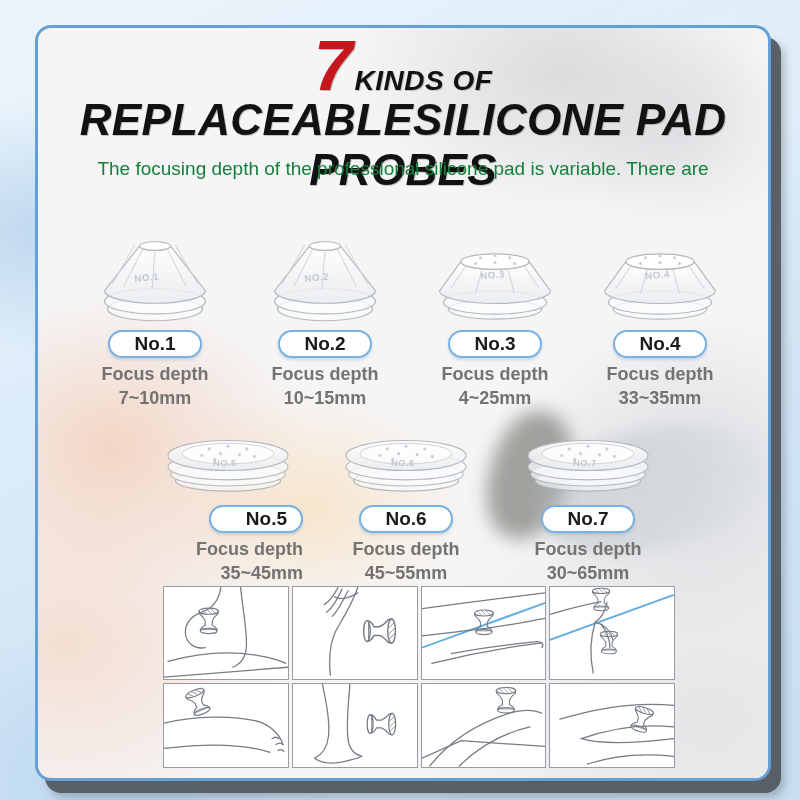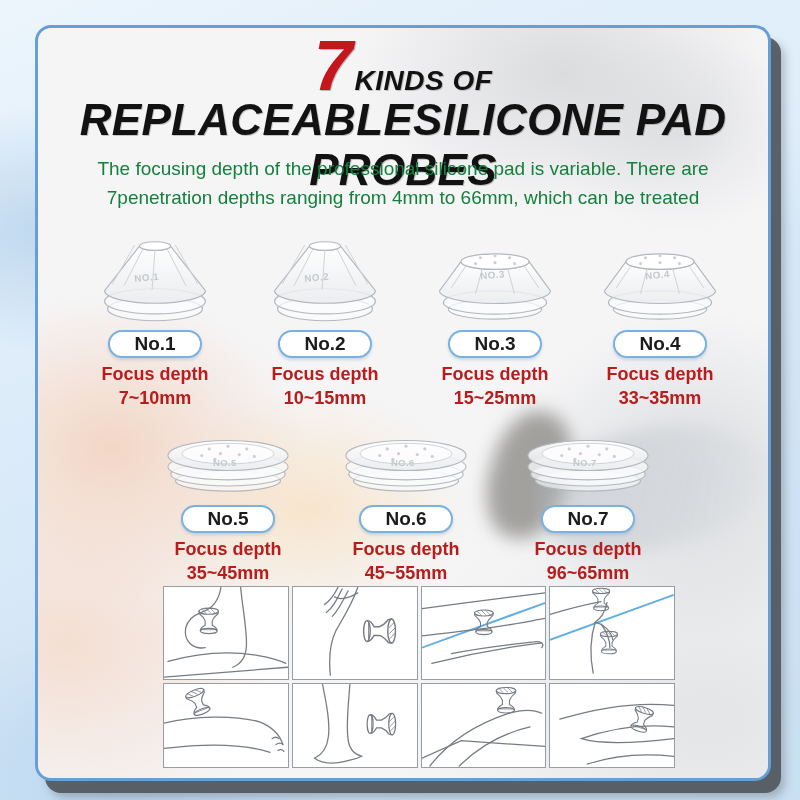--- a/index.html
+++ b/index.html
@@ -51,21 +51,21 @@
   .desc span{display:block;}
 
   .probe{position:absolute;width:150px;text-align:center;z-index:3;}
   .padbox{display:flex;align-items:flex-end;justify-content:center;}
   .row1 .padbox{height:92px;}
   .row2 .padbox{height:82px;}
   .pill{display:inline-block;min-width:62px;padding:1px 14px;margin-top:5px;
     border:2px solid #79b1e3;border-radius:999px;background:#fff;
     font-size:19px;font-weight:bold;color:#1b1b1b;
     box-shadow:0 2px 3px rgba(110,145,180,.3);}
-  .focus{margin-top:5px;font-size:18px;font-weight:bold;color:#b91c1c;line-height:1.32;}
+  .focus{margin-top:5px;font-size:18px;font-weight:bold;color:#737373;line-height:1.32;}
 
   .usage{position:absolute;left:125px;top:558px;width:512px;height:184px;z-index:3;
     display:grid;grid-template-columns:repeat(4,1fr);grid-template-rows:94px 85px;gap:3px;}
   .cell{background:#fff;border:1px solid #979da3;overflow:hidden;}
   .cell svg{width:100%;height:100%;display:block;}
   .ink{stroke:#767c83;stroke-width:1.3;fill:none;stroke-linecap:round;}
   .blue-line{stroke:#62aee3;stroke-width:2;fill:none;}
 
   .pad-stroke{stroke:#b3b8be;stroke-width:1.2;}
   .pad-stroke-light{stroke:#cdd1d6;stroke-width:1;}
@@ -148,21 +148,20 @@
     <div class="title">
       <div class="t1">
         <span class="seven">7</span>
         <span class="kinds">KINDS OF</span>
       </div>
       <div class="t2">REPLACEABLESILICONE PAD PROBES</div>
     </div>
 
     <div class="desc">
       <span>The focusing depth of the professional silicone pad is variable. There are</span>
-      <span>7penetration depths ranging from 4mm to 66mm, which can be treated</span>
     </div>
 
     <div class="probe row1" style="left:42px;top:205px;">
       <div class="padbox">
         <svg width="126" height="90" viewBox="0 0 130 92">
           <use href="#pad-cone" width="130" height="92"></use>
           <text x="44" y="46" class="pad-mark" transform="rotate(-6 65 45)">NO.1</text>
         </svg>
       </div>
       <div class="pill">No.1</div>
@@ -189,39 +188,39 @@
     <div class="probe row1" style="left:382px;top:205px;">
       <div class="padbox">
         <svg width="146" height="80" viewBox="0 0 150 82">
           <use href="#pad-dome" width="150" height="82"></use>
           <text x="60" y="34" class="pad-mark" transform="rotate(-5 75 32)">NO.3</text>
         </svg>
       </div>
       <div class="pill">No.3</div>
       <div class="focus">
         <span>Focus depth</span><br>
-        <span>15~25mm</span>
+        <span>4~25mm</span>
       </div>
     </div>
 
     <div class="probe row1" style="left:547px;top:205px;">
       <div class="padbox">
         <svg width="146" height="80" viewBox="0 0 150 82">
           <use href="#pad-dome" width="150" height="82"></use>
           <text x="60" y="34" class="pad-mark" transform="rotate(-5 75 32)">NO.4</text>
         </svg>
       </div>
       <div class="pill">No.4</div>
       <div class="focus">
         <span>Focus depth</span><br>
         <span>33~35mm</span>
       </div>
     </div>
 
-    <div class="probe row2" style="left:115px;top:390px;">
+    <div class="probe row2" style="left:115px;top:390px;text-align:right;">
       <div class="padbox">
         <svg width="152" height="74" viewBox="0 0 160 78">
           <use href="#pad-disc" width="160" height="78"></use>
           <text x="64" y="42" class="pad-mark">NO.5</text>
         </svg>
       </div>
       <div class="pill">No.5</div>
       <div class="focus">
         <span>Focus depth</span><br>
         <span>35~45mm</span>
@@ -245,21 +244,21 @@
     <div class="probe row2" style="left:475px;top:390px;text-align:center;">
       <div class="padbox">
         <svg width="152" height="74" viewBox="0 0 160 78">
           <use href="#pad-disc" width="160" height="78"></use>
           <text x="64" y="42" class="pad-mark">NO.7</text>
         </svg>
       </div>
       <div class="pill">No.7</div>
       <div class="focus">
         <span>Focus depth</span><br>
-        <span>96~65mm</span>
+        <span>30~65mm</span>
       </div>
     </div>
 
     <div class="usage">
 
       <div class="cell">
         <svg viewBox="0 0 126 94" preserveAspectRatio="none">
           <path class="ink" d="M58,0 C56,14 50,22 38,26 C30,29 24,34 22,42"></path>
           <path class="ink" d="M78,0 C80,22 84,40 84,58 C84,70 80,78 70,82"></path>
           <path class="ink" d="M22,42 C20,56 30,64 42,62"></path>

